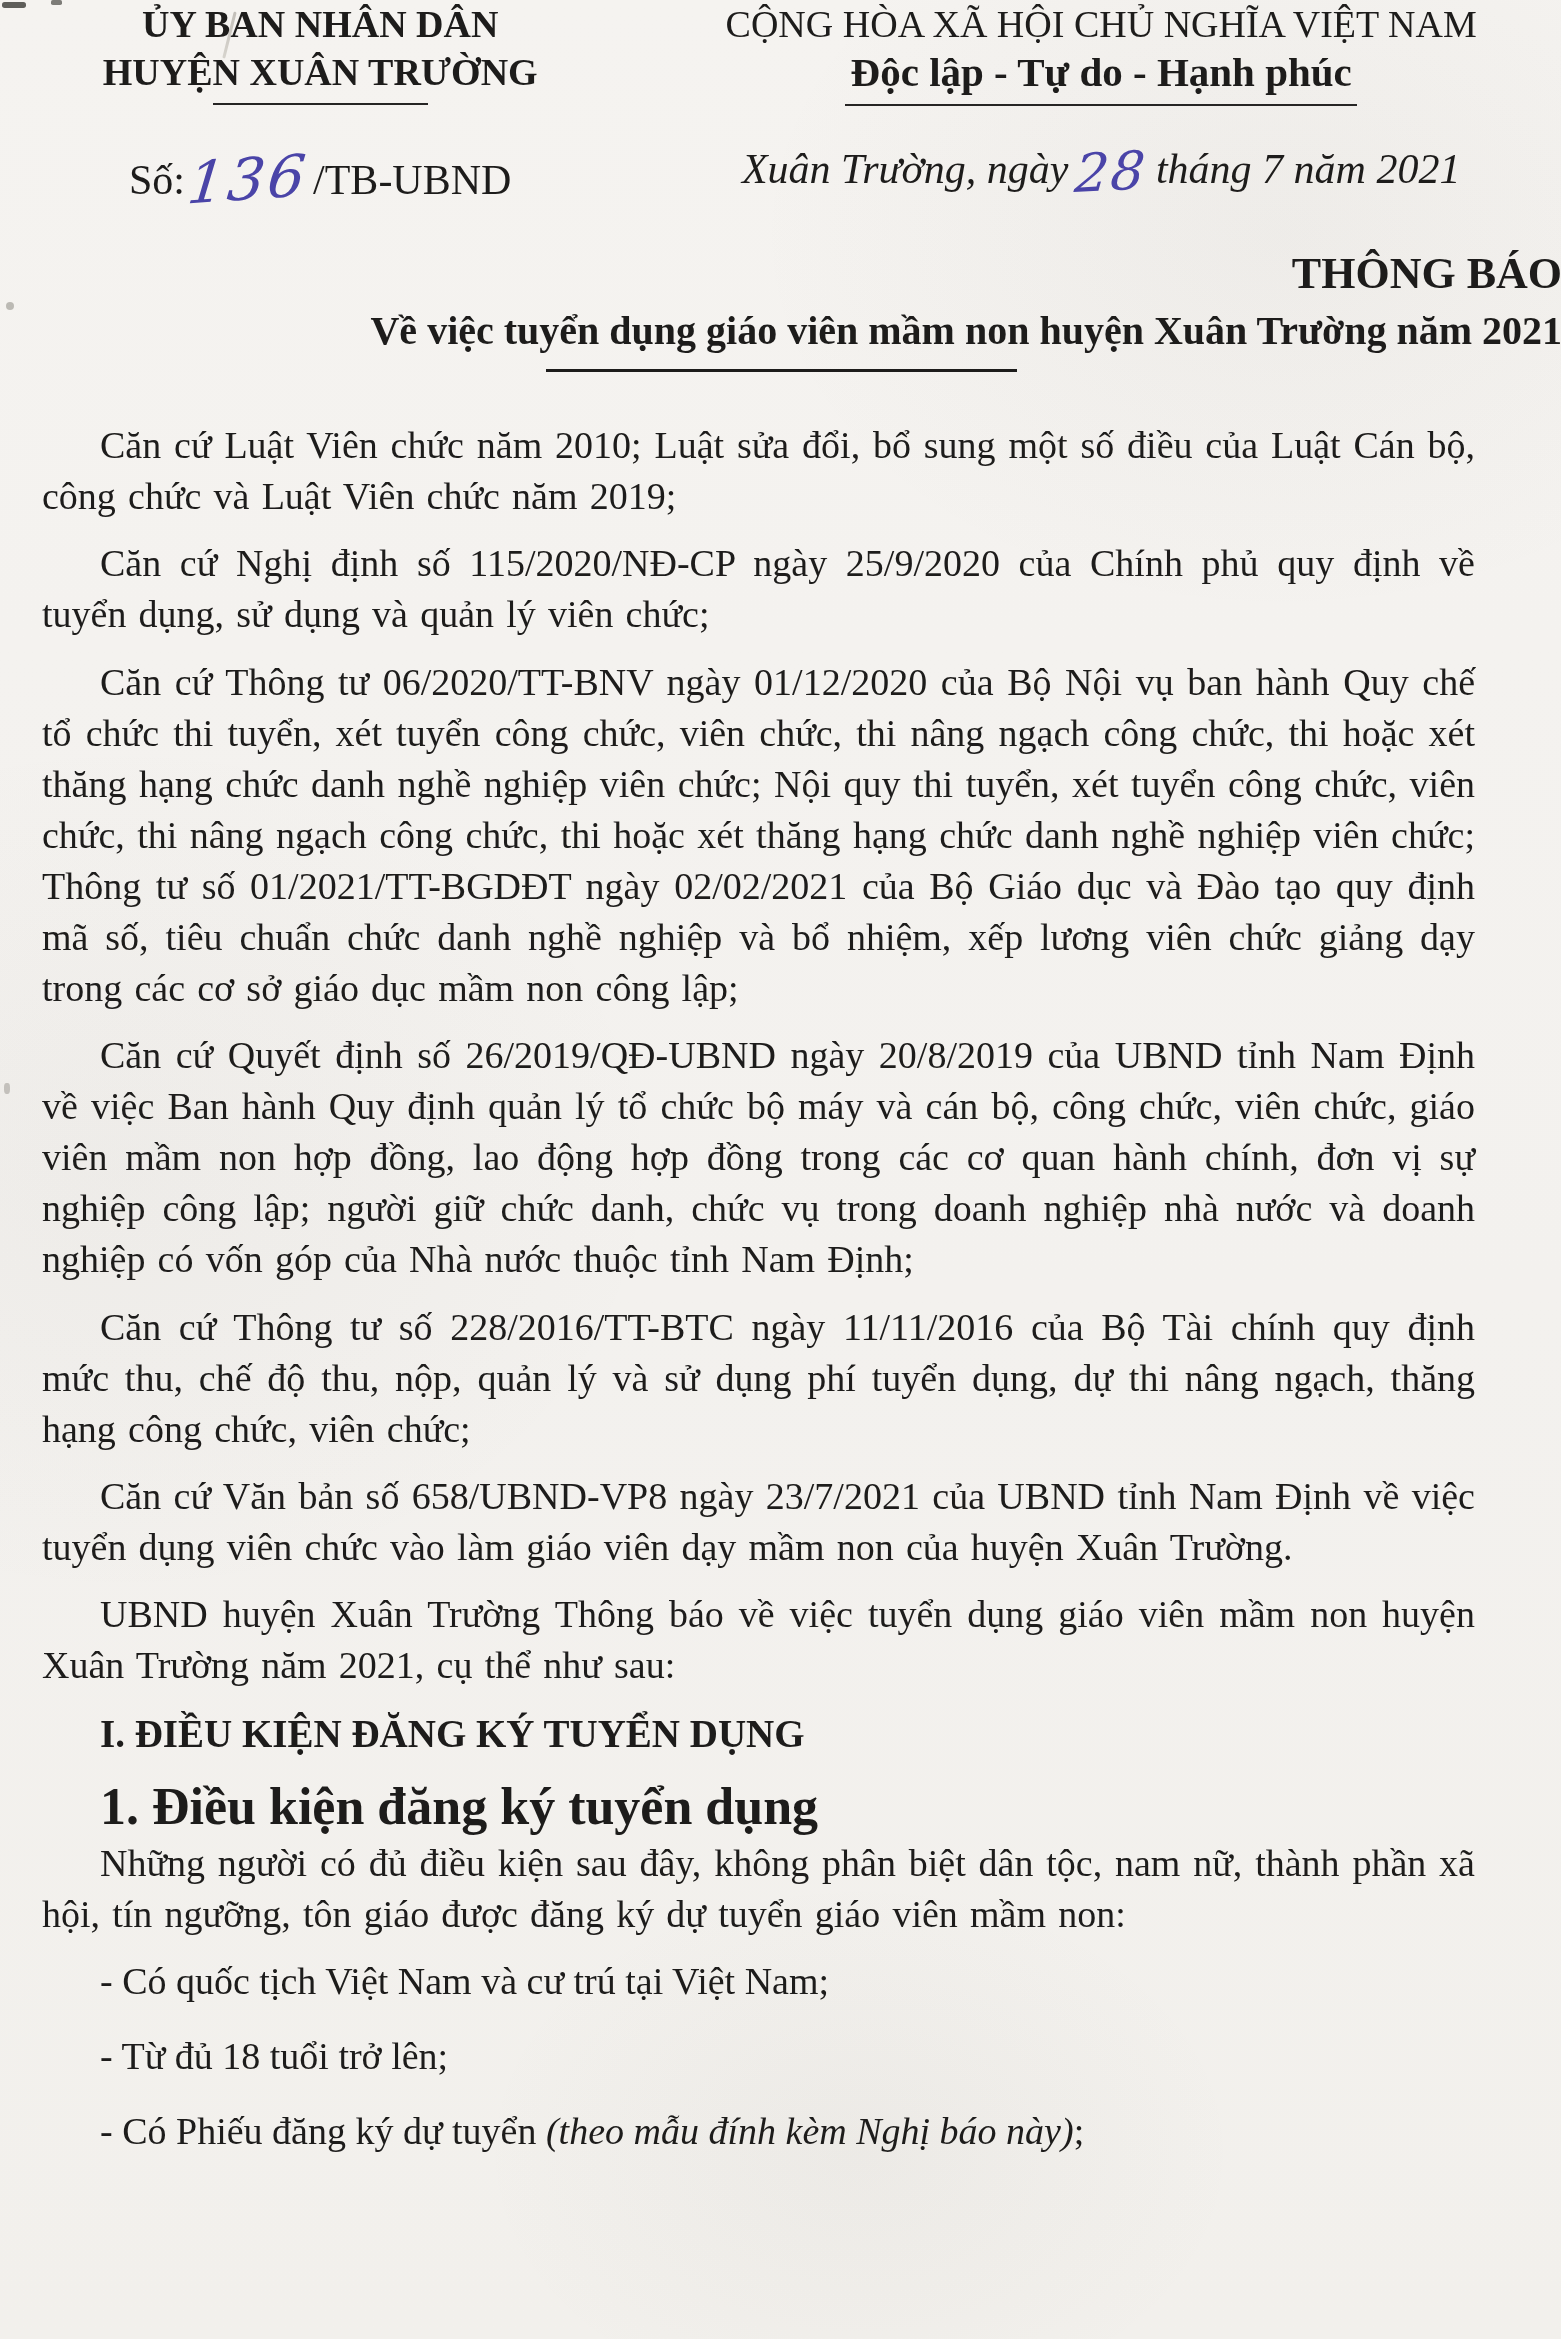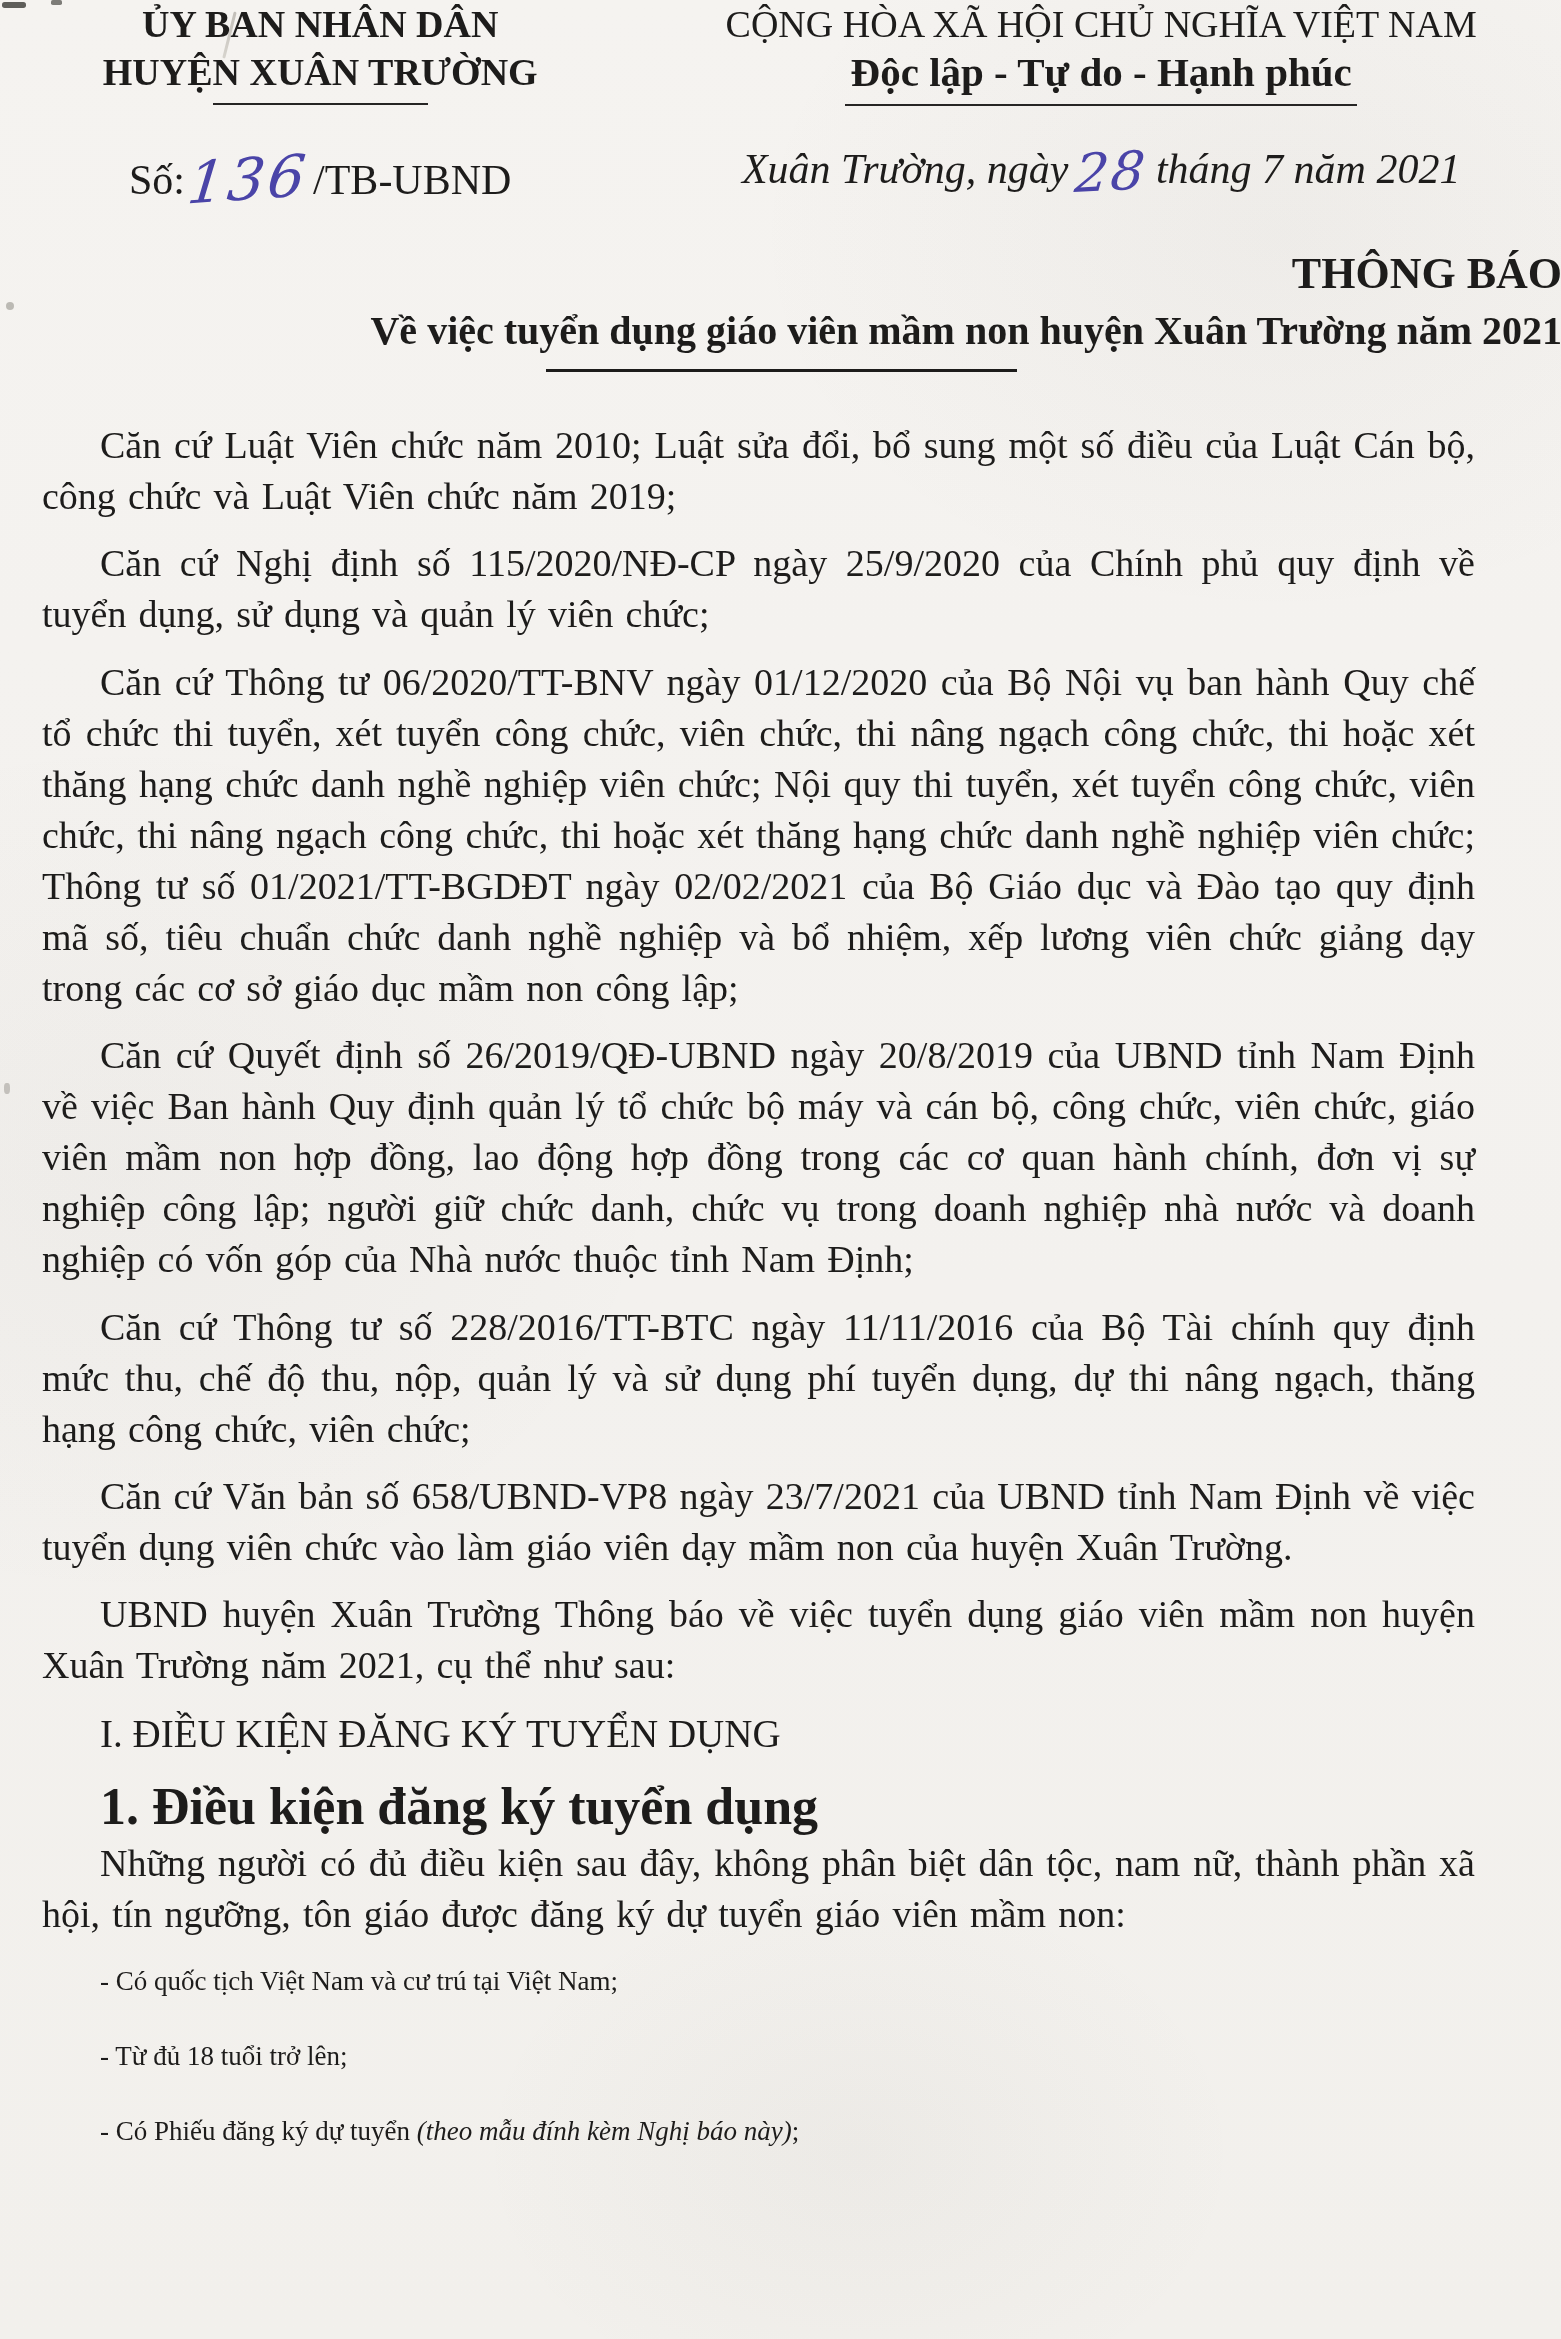--- a/index.html
+++ b/index.html
@@ -57,29 +57,29 @@
   
   .body-text { margin-top: 48px; padding: 0 87px 0 42px; }
   .para {
     font-size: 38px; line-height: 51px;
     text-align: justify;
     text-indent: 58px;
     word-spacing: 2.7px;
     margin: 0 0 16.4px 0;
   }
   .section-heading {
-    font-size: 39px; line-height: 51px; font-weight: normal;
+    font-size: 39px; line-height: 51px; font-weight: bold;
     text-indent: 58px; margin: 5.5px 0 22px 0;
   }
   .subsection-heading {
     font-size: 52px; line-height: 51px; font-weight: bold;
     text-indent: 58px; margin: 0 0 6px 0;
   }
   .bullet {
-    font-size: 27px; line-height: 51px;
+    font-size: 38px; line-height: 51px;
     text-indent: 58px;
     margin: 0 0 24px 0;
   }
   .italic-seg { font-style: italic; }
   
   .artifact { position: absolute; pointer-events: none; }
   .speck-a { top: 1.8px; left: 1.8px; width: 24px; height: 6.4px; background: #3a3835; border-radius: 2.7px; opacity: .8; }
   .speck-b { top: 0px; left: 51px; width: 11px; height: 4.6px; background: #4a4845; border-radius: 1.8px; opacity: .7; }
   .speck-c { top: 302px; left: 5.5px; width: 8.2px; height: 8.2px; background: #8d8a84; border-radius: 50%; opacity: .55; }
   .speck-d { top: 1083px; left: 3.7px; width: 6.4px; height: 11px; background: #97948e; border-radius: 40%; opacity: .5; }

